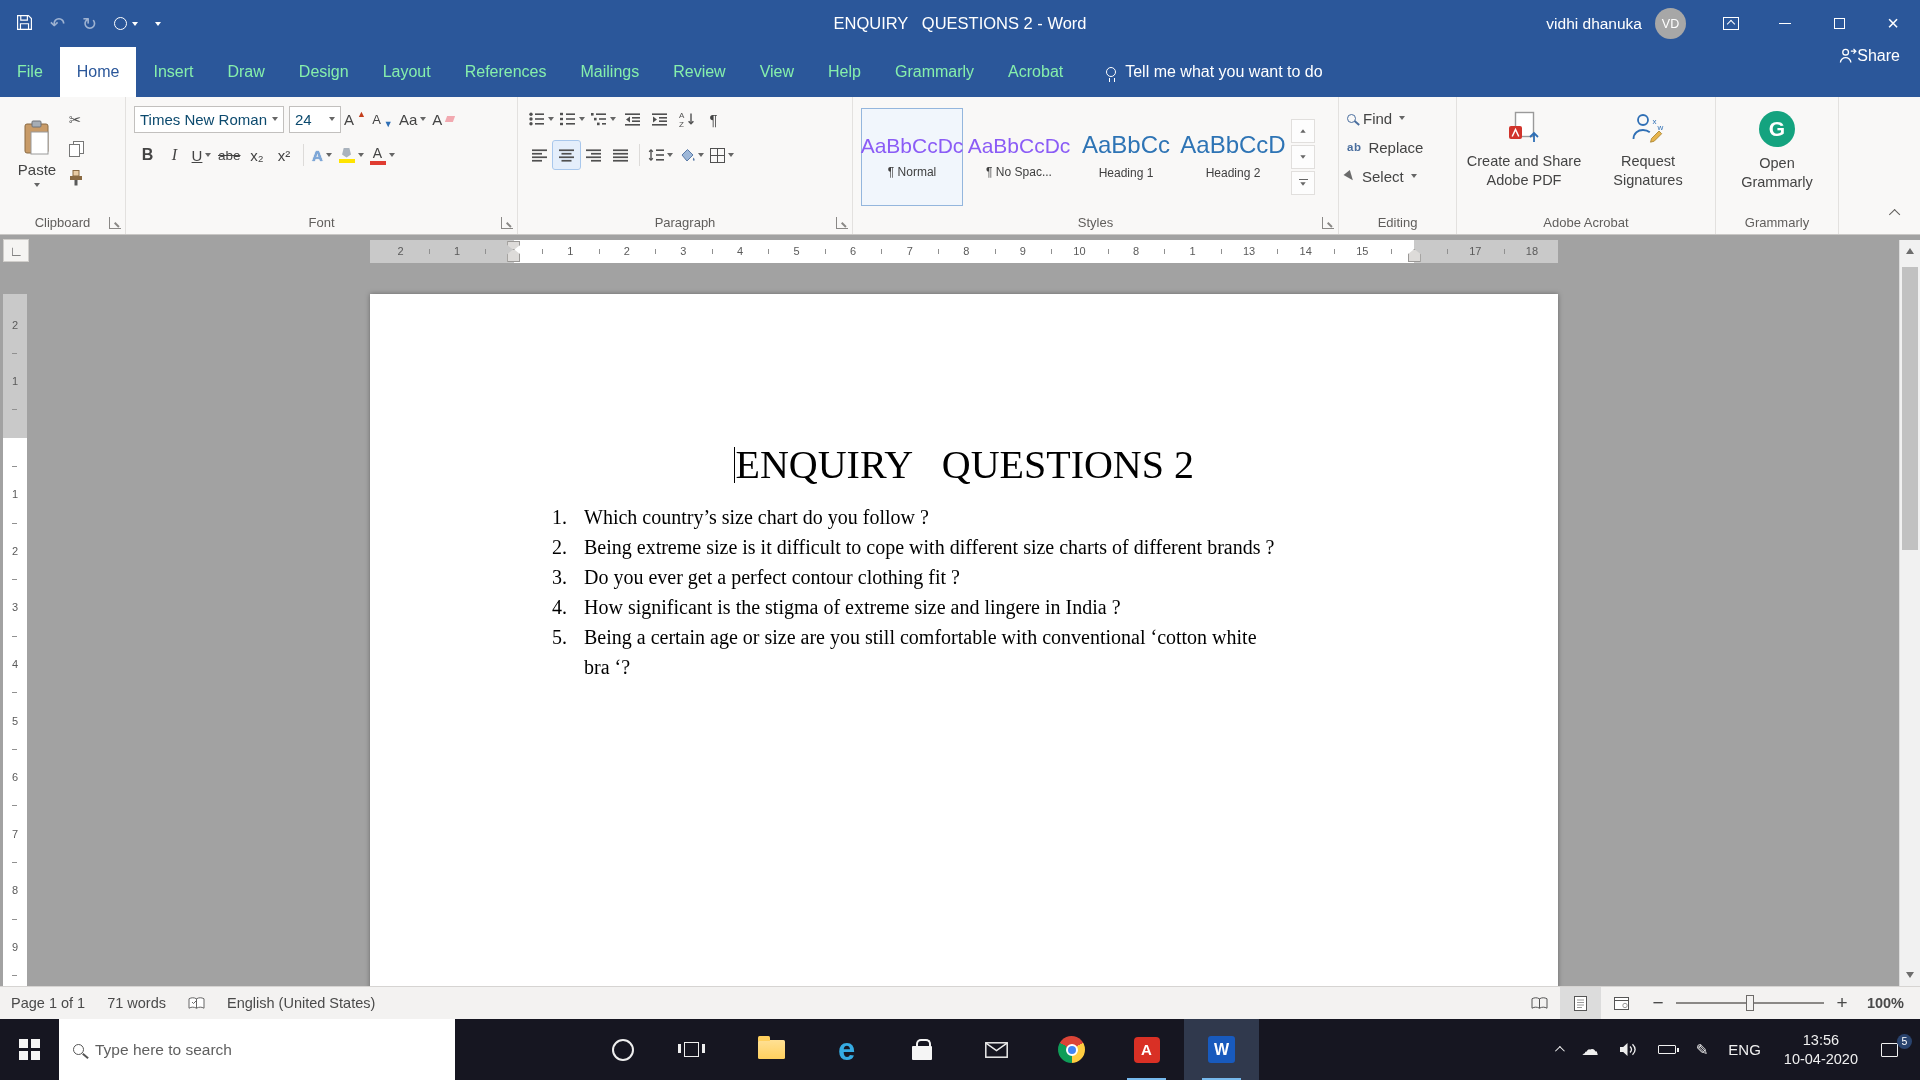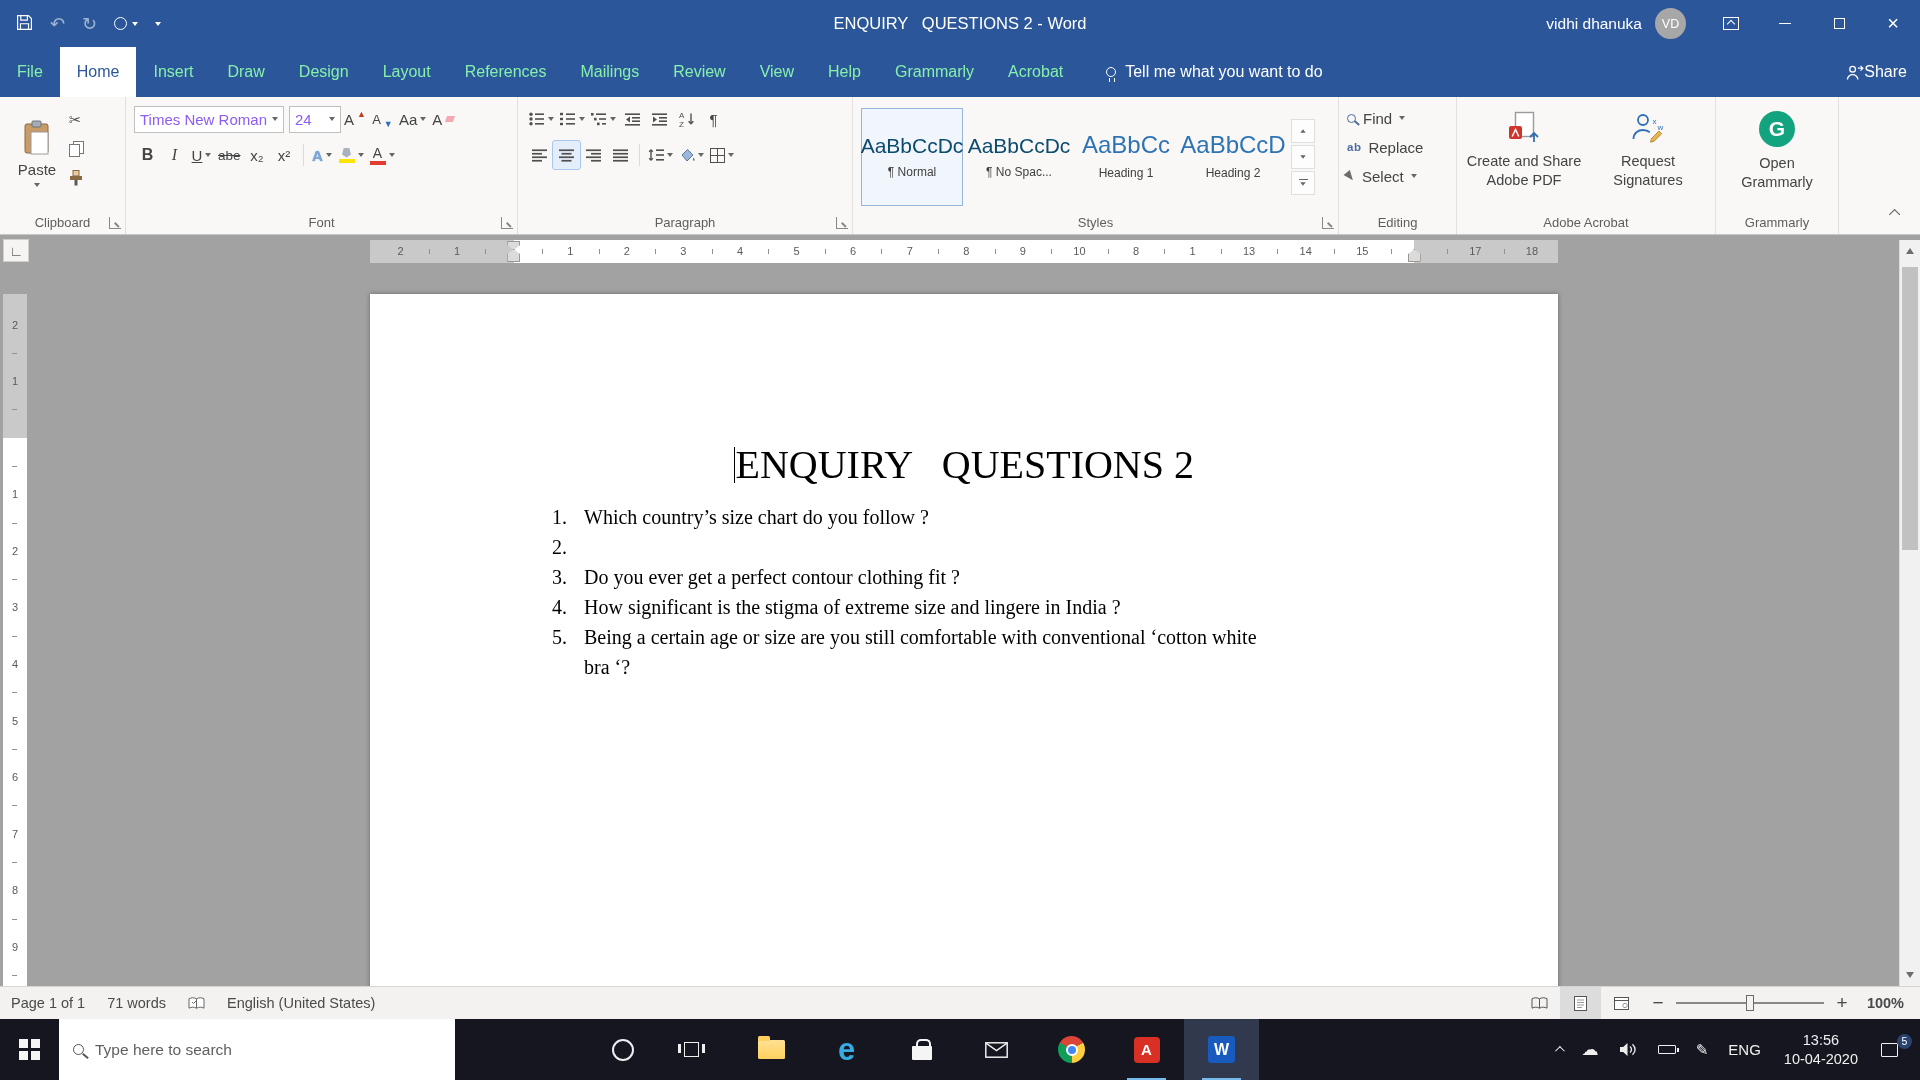--- a/index.html
+++ b/index.html
@@ -32,21 +32,21 @@
 
   
   .tabrow { position:absolute; top:47px; left:0; right:0; height:50px; background:var(--accent);
             display:flex; align-items:stretch; }
   .tabs { display:flex; }
   .tab { display:flex; align-items:center; padding:0 17px; color:#86efac; font-size:16px; cursor:default; }
   .tab.active { background:#fff; color:var(--accent); }
   .tellme { display:flex; align-items:center; gap:9px; color:#fff; font-size:16px; margin-left:26px; }
   .bulb { width:10px; height:10px; border:1.5px solid #fff; border-radius:50%; position:relative; display:inline-block; }
   .bulb::after { content:""; position:absolute; left:2px; top:10px; width:3.5px; height:4px; border-left:1.5px solid #fff; border-right:1.5px solid #fff; }
-  .share { margin-left:auto; display:flex; align-items:center; color:#fff; font-size:16px; padding-right:13px; }
+  .share { margin-left:auto; display:flex; align-items:flex-start; color:#fff; font-size:16px; padding-right:20px; }
 
   
   .ribbon { position:absolute; top:97px; left:0; right:0; height:138px; background:#f9f8f7;
             border-bottom:1px solid #c9c7c5; display:flex; }
   .group { position:relative; border-right:1px solid #e3e1df; padding:6px 8px 24px; flex:none; }
   .group-label { position:absolute; left:0; right:0; bottom:4px; text-align:center; font-size:13px; color:#605e5c; }
   .launcher { position:absolute; right:4px; bottom:5px; width:12px; height:12px;
               border-left:1px solid #8a8886; border-bottom:1px solid #8a8886; }
   .launcher::after { content:""; position:absolute; right:1px; bottom:3px; width:6px; height:1.5px; background:#8a8886; transform:rotate(45deg); }
   .row { display:flex; align-items:center; }
@@ -58,21 +58,21 @@
   
   .g-clip { width:126px; display:flex; }
   .paste-btn { width:58px; height:100px; display:flex; flex-direction:column; align-items:center; justify-content:center; gap:5px; font-size:15px; }
   .clip-col { display:flex; flex-direction:column; gap:3px; padding-top:4px; }
   .clip-col .rbtn { height:26px; justify-content:flex-start; }
   .scissors { font-size:15px; color:#555; }
 
   
   .g-font { width:392px; }
   .combo { height:27px; border:1px solid #c2c0be; background:#fff; display:flex; align-items:center;
-           padding:0 5px; font-size:15px; color:#8b5cf6; gap:5px; }
+           padding:0 5px; font-size:15px; color:#0c4a6e; gap:5px; }
   .combo-text { overflow:hidden; white-space:nowrap; flex:1; }
   .combo-family { width:150px; }
   .combo-size { width:52px; margin-left:5px; }
   .g-font .r1 { margin-top:2px; }
   .g-font .r2 { margin-top:8px; }
   .mini { font-size:9px; line-height:1; position:relative; top:-5px; color:#c43e1c; }
   .mini.dn { top:5px; color:#2f6fb5; }
   .bold-g { font-weight:bold; font-size:16px; }
   .ital-g { font-style:italic; font-family:"Liberation Serif",serif; font-size:16px; }
   .und-g { text-decoration:underline; font-size:15px; }
@@ -87,21 +87,21 @@
   .g-para .r1 { margin-top:2px; }
   .g-para .r2 { margin-top:8px; }
   .g-para svg { display:block; }
 
   
   .g-styles { width:486px; display:flex; align-items:center; }
   .styles-gallery { display:flex; gap:5px; align-items:center; }
   .style-card { width:102px; height:98px; display:flex; flex-direction:column; align-items:center; justify-content:center;
                 gap:9px; border:1px solid transparent; background:transparent; }
   .style-card.selected { border-color:#94b6dd; background:#f1f6fc; }
-  .style-card .sample { font-size:21px; color:#0c4a6e; line-height:1; }
+  .style-card .sample { font-size:21px; color:#8b5cf6; line-height:1; }
   .style-card.heading .sample { font-size:24px; color:var(--heading-blue); }
   .style-card .sname { font-size:12px; color:#404040; }
   .style-scroll { display:flex; flex-direction:column; gap:2px; margin-left:7px; }
   .ssb { width:24px; height:24px; border:1px solid #e1dfdd; background:#fdfdfd; display:flex; align-items:center; justify-content:center; }
   .ssb .ca { transform:scale(.9); }
   .ssb .ca.up { border-top:none; border-bottom:4.5px solid #666; }
   .ssb.more { flex-direction:column; gap:2px; }
   .ssb.more::before { content:""; width:9px; height:1.5px; background:#666; }
 
   
@@ -721,20 +721,21 @@
 
     <div class="page">
       <h1 class="doc-title"><span class="caret-bar"></span><span>ENQUIRY   QUESTIONS 2</span></h1>
       <div class="doc-list">
           <div class="doc-li">
             <span class="li-num">1.</span>
             <span class="li-text">Which country’s size chart do you follow ?</span>
           </div>
           <div class="doc-li">
             <span class="li-num">2.</span>
+            <span class="li-text">Being extreme size is it difficult to cope with different size charts of different brands ?</span>
           </div>
           <div class="doc-li">
             <span class="li-num">3.</span>
             <span class="li-text">Do you ever get a perfect contour clothing fit ?</span>
           </div>
           <div class="doc-li">
             <span class="li-num">4.</span>
             <span class="li-text">How significant is the stigma of extreme size and lingere in India ?</span>
           </div>
           <div class="doc-li">

